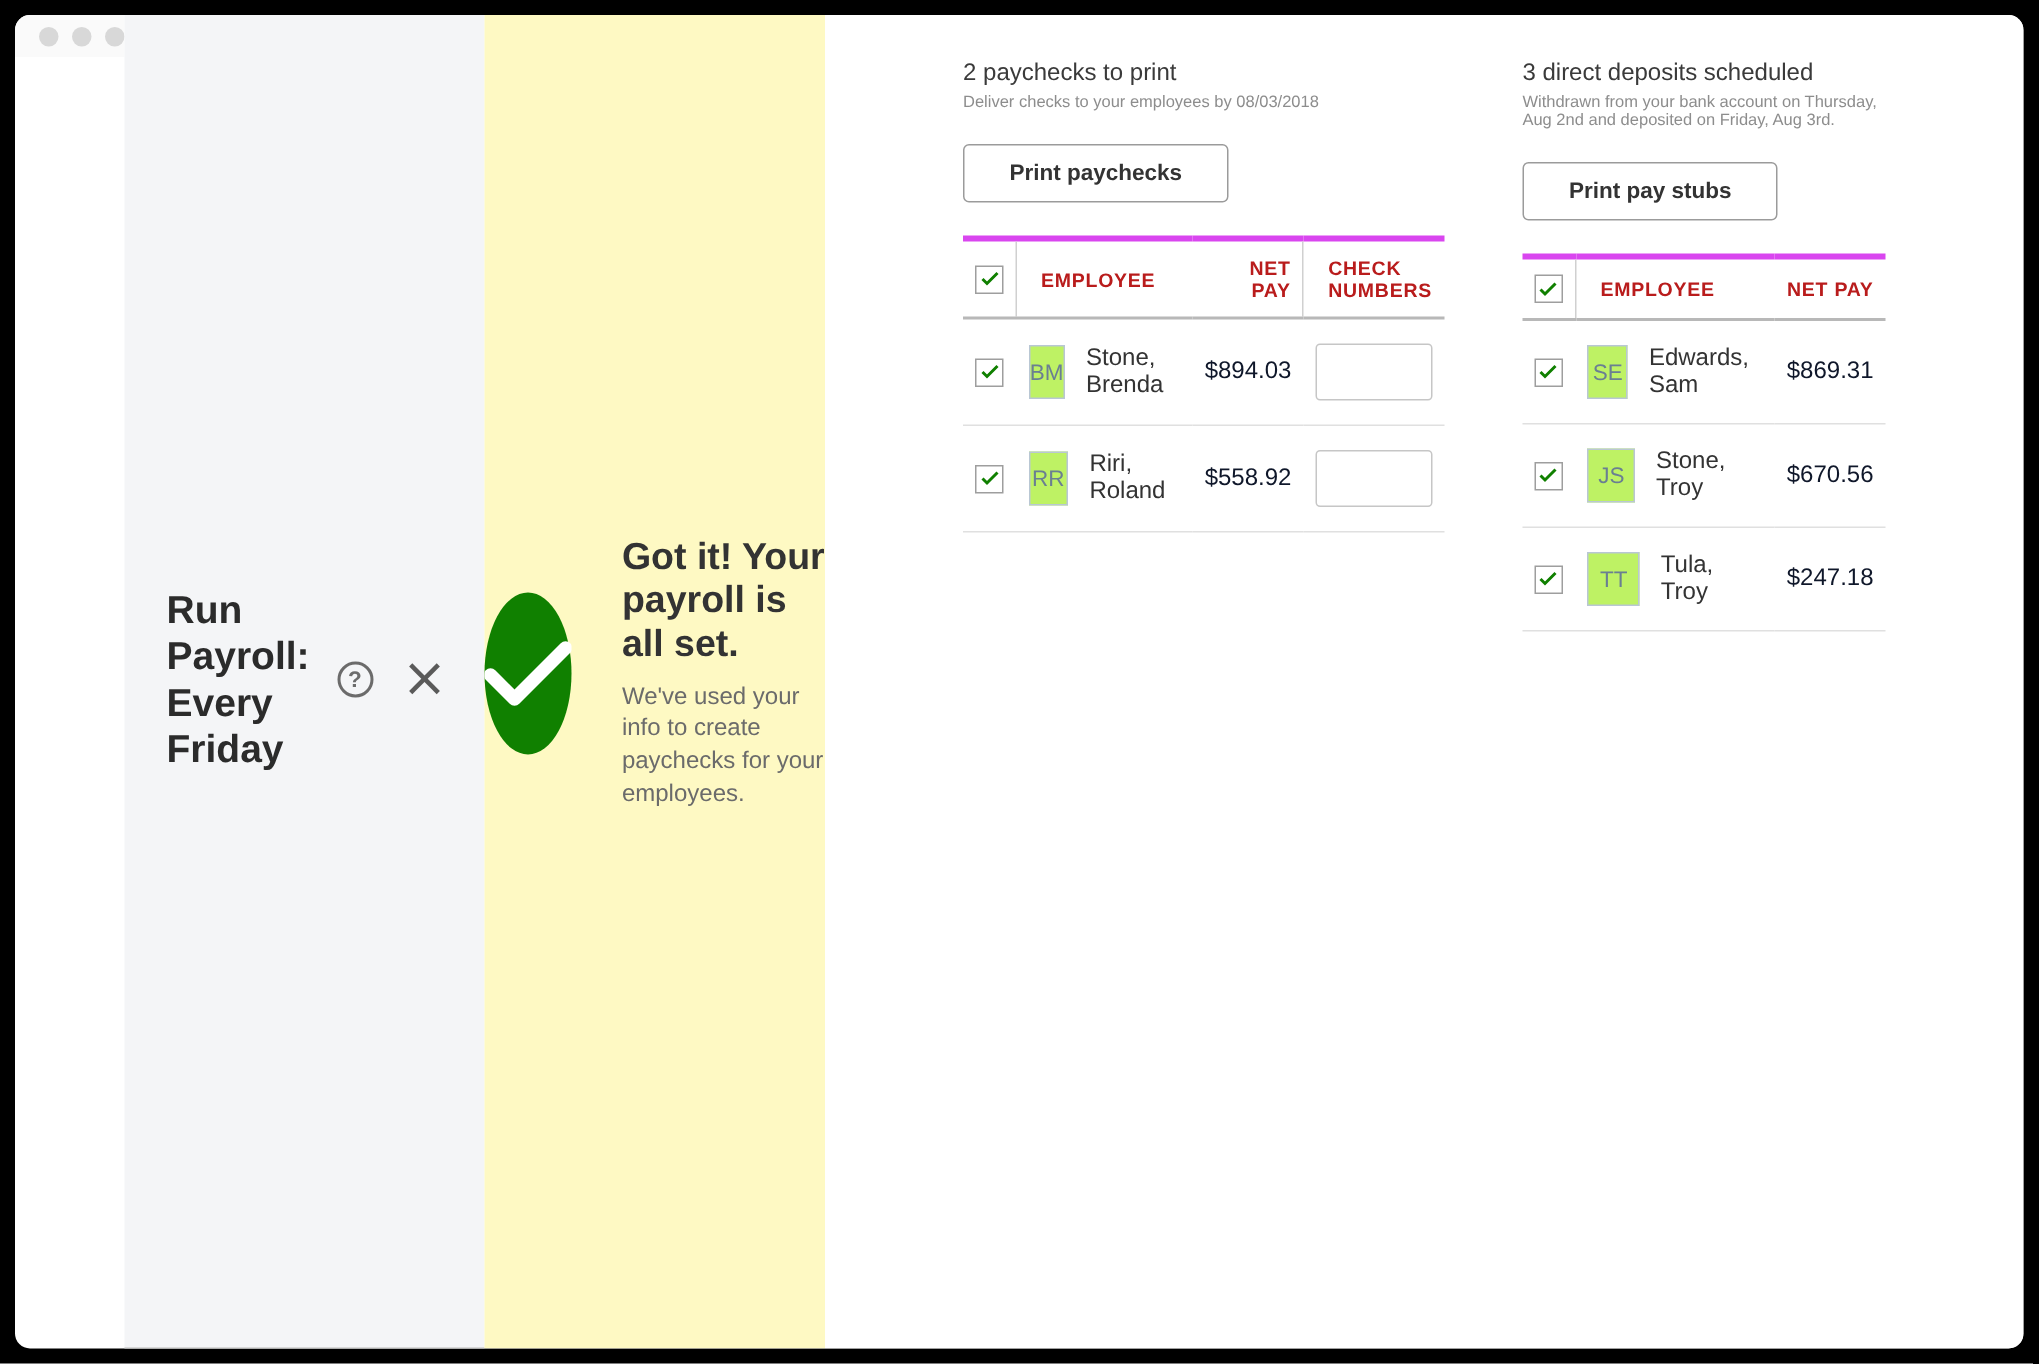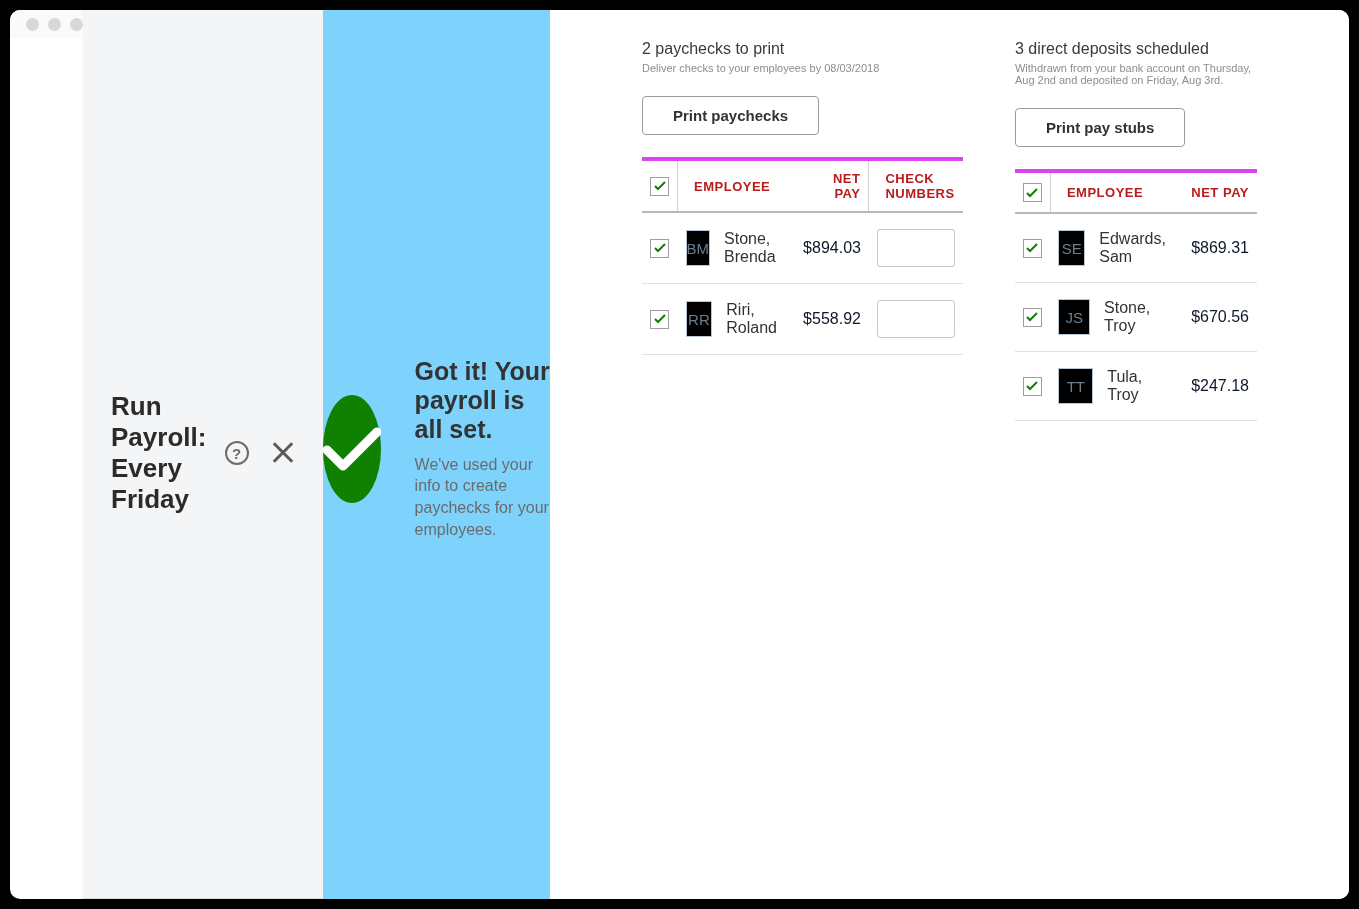--- a/index.html
+++ b/index.html
@@ -77,21 +77,21 @@
     width: 26px;
     height: 3px;
     background: #5a5a5a;
     top: 10px;
     left: -1px;
   }
   .close-icon::before { transform: rotate(45deg); }
   .close-icon::after { transform: rotate(-45deg); }
 
   .banner {
-    background: #7dd3fc;
+    background: #fef9c3;
     padding: 44px 0 56px 0;
     display: flex;
     justify-content: flex-end;
     align-items: center;
     gap: 34px;
   }
   .check-circle {
     width: 108px;
     height: 108px;
     background: #108000;
@@ -178,21 +178,21 @@
     align-items: center;
     justify-content: center;
     cursor: pointer;
     position: relative;
   }
   .chk svg { display: block; }
   .emp-cell { display: flex; align-items: center; gap: 14px; }
   .avatar {
     width: 36px;
     height: 36px;
-    background: #000000;
+    background: #bef264;
     border: 1.5px solid #b9c7d4;
     display: flex;
     align-items: center;
     justify-content: center;
     font-size: 15px;
     font-weight: 500;
     color: #6a7f92;
   }
   .netpay {
     text-align: left;

